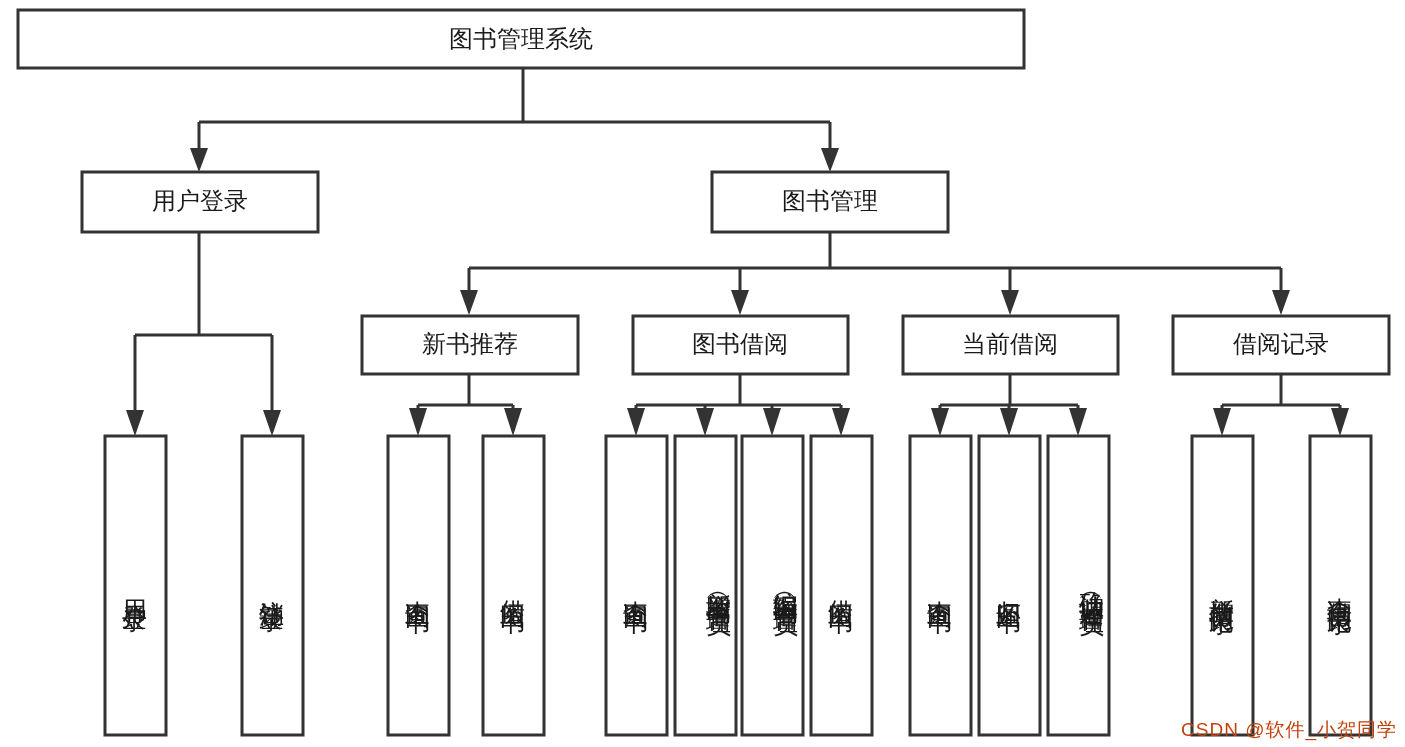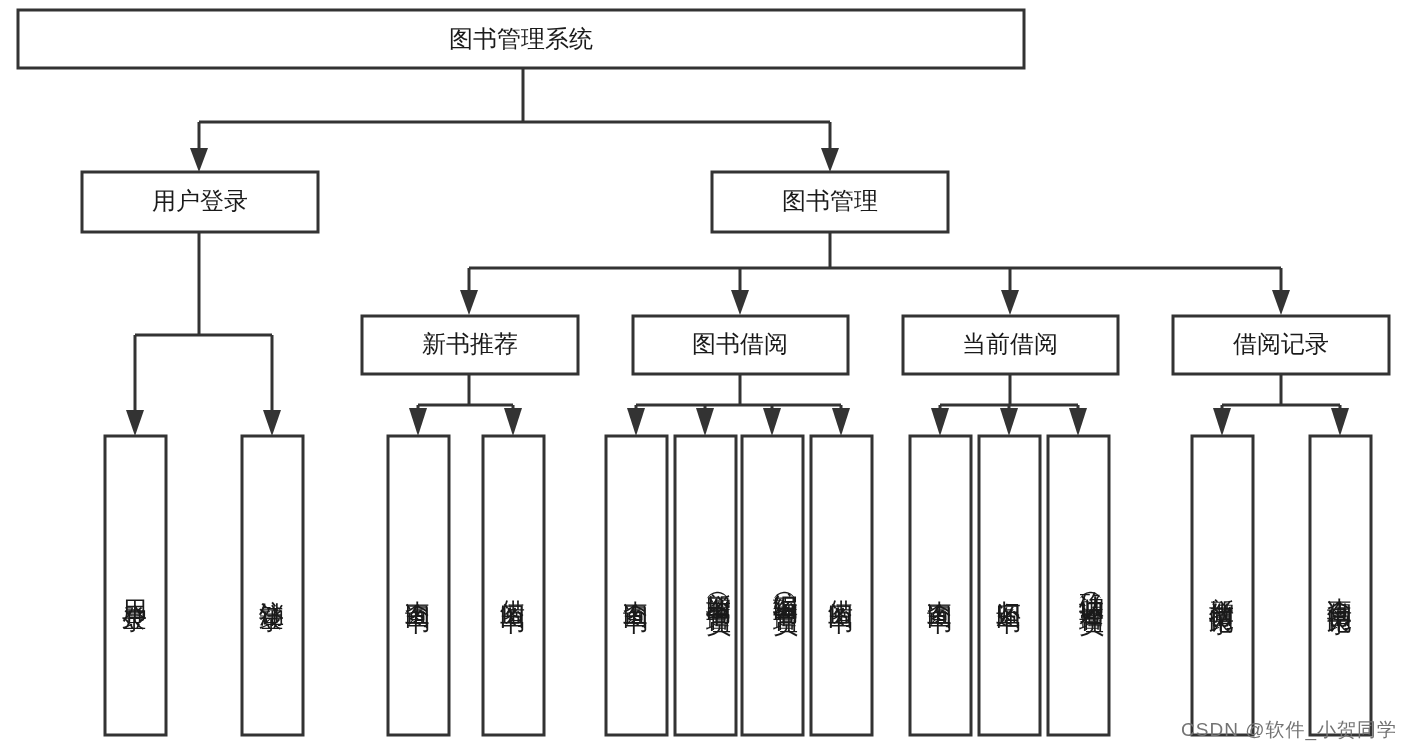--- a/index.html
+++ b/index.html
@@ -32,21 +32,21 @@
     letter-spacing:3px;
     white-space:nowrap;
     pointer-events:none;
   }
   #watermark{
     position:absolute;
     right:8px;
     bottom:4px;
     font-family:"Liberation Sans","DejaVu Sans",sans-serif;
     font-size:19px;
-    color:#737373;
+    color:#c2410c;
     letter-spacing:1px;
     white-space:nowrap;
   }
 </style>
 </head>
 <body>
 
 <div id="diagram-root">
 
   <svg id="tree" viewBox="0 0 1405 747">

